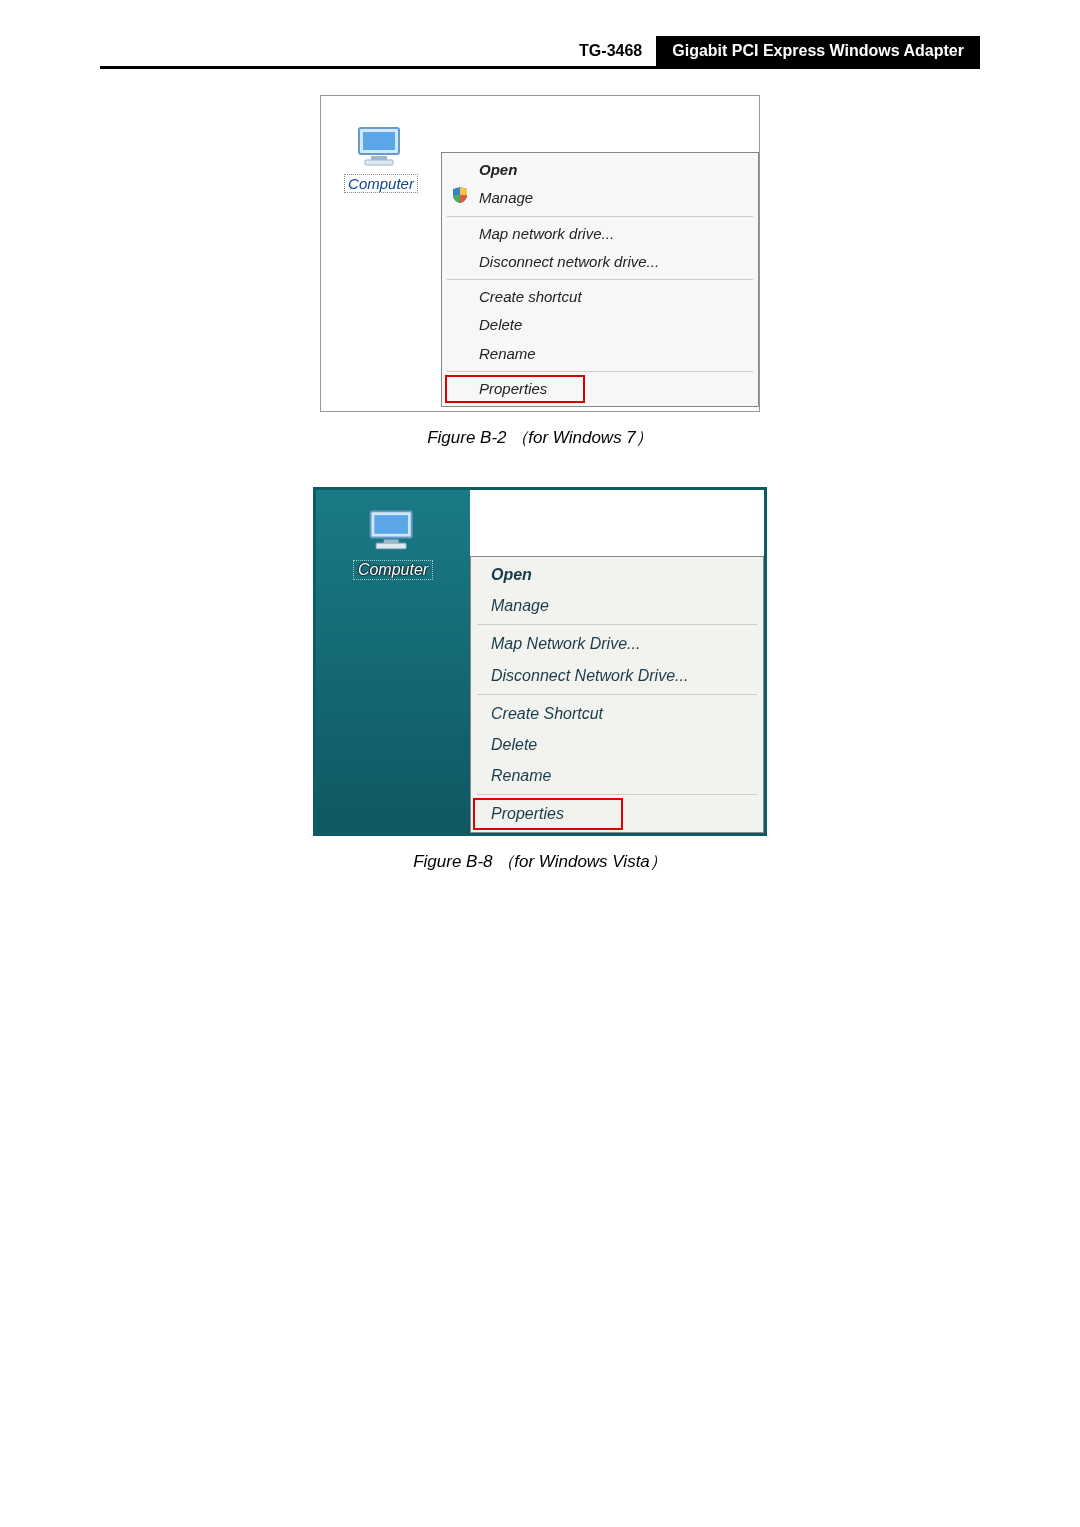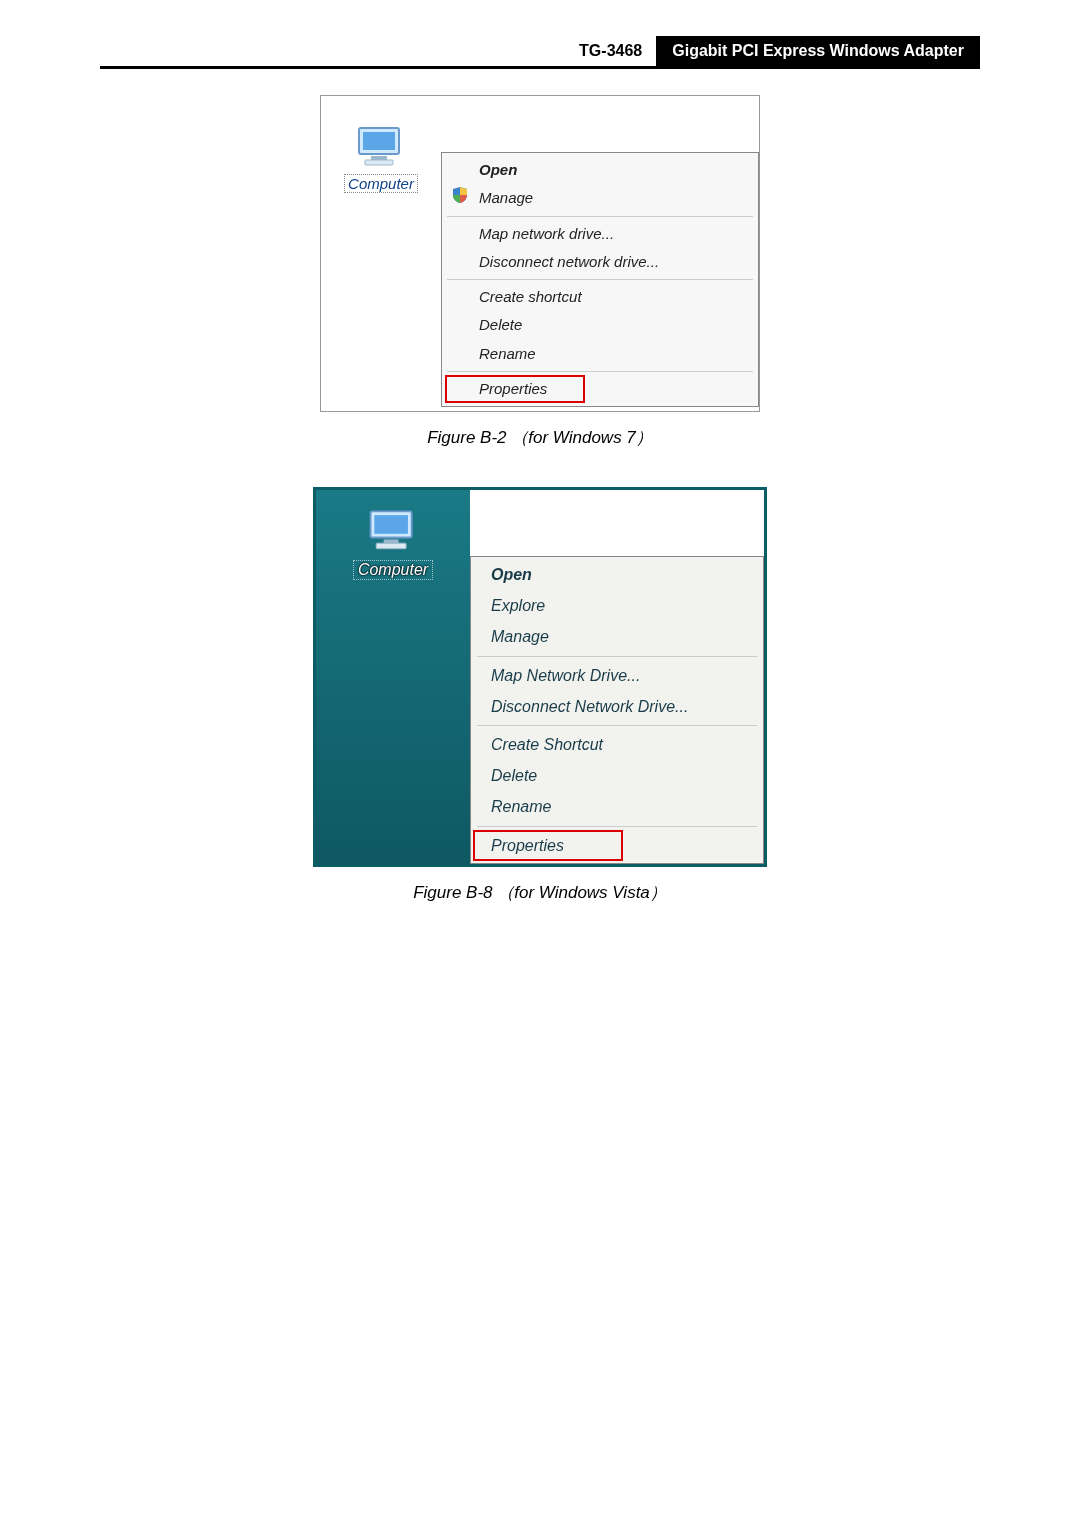--- a/index.html
+++ b/index.html
@@ -230,21 +230,20 @@
             <rect x="10" y="8" width="36" height="20" fill="#5aa6e6"></rect>
             <rect x="20" y="34" width="16" height="4" fill="#9bb7cc"></rect>
             <rect x="12" y="38" width="32" height="6" rx="1" fill="#dde9f2" stroke="#9bb7cc"></rect>
           </svg>
         </div>
         <div class="vista-label">Computer</div>
       </div>
       <div class="vista-right">
         <div class="vmenu">
           <div class="vmi bold">Open</div>
-          <div class="vmi">Explore</div>
           <div class="vmi">Manage</div>
           <div class="vsep"></div>
           <div class="vmi">Map Network Drive...</div>
           <div class="vmi">Disconnect Network Drive...</div>
           <div class="vsep"></div>
           <div class="vmi">Create Shortcut</div>
           <div class="vmi">Delete</div>
           <div class="vmi">Rename</div>
           <div class="vsep"></div>
           <div class="vmi vproperties-hi">Properties</div>

